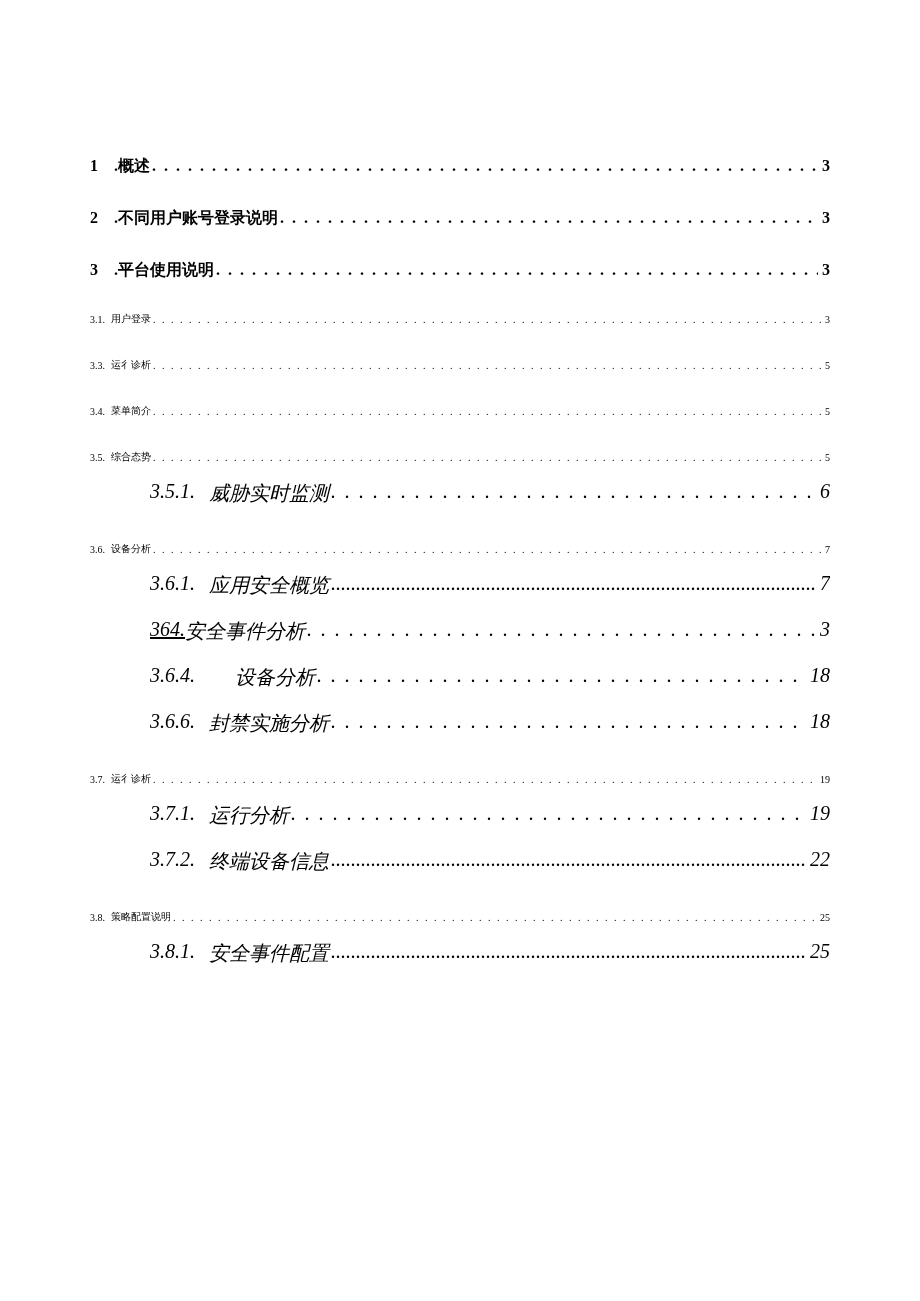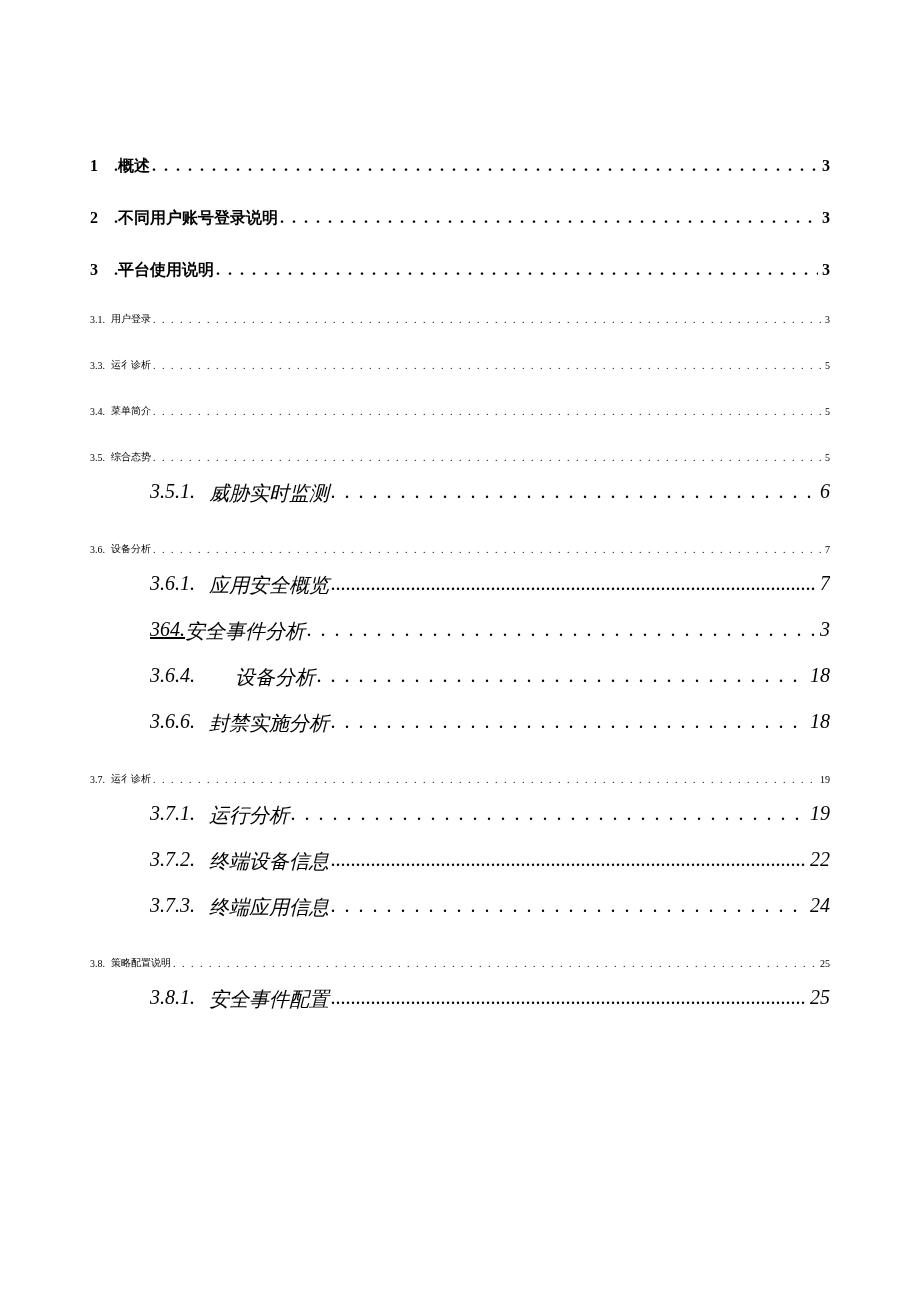--- a/index.html
+++ b/index.html
@@ -174,26 +174,20 @@
         <span class="toc-title">运行分析</span>
         <span class="leader"></span>
         <span class="toc-page">19</span>
       </div>
       <div class="toc-row l3">
         <span class="toc-num">3.7.2.</span>
         <span class="toc-title">终端设备信息</span>
         <span class="leader-tight"></span>
         <span class="toc-page">22</span>
       </div>
-      <div class="toc-row l3">
-        <span class="toc-num">3.7.3.</span>
-        <span class="toc-title">终端应用信息</span>
-        <span class="leader"></span>
-        <span class="toc-page">24</span>
-      </div>
       <div class="toc-row l2">
         <span class="toc-num">3.8.</span>
         <span class="toc-title">策略配置说明</span>
         <span class="leader"></span>
         <span class="toc-page">25</span>
       </div>
       <div class="toc-row l3">
         <span class="toc-num">3.8.1.</span>
         <span class="toc-title">安全事件配置</span>
         <span class="leader-tight"></span>

